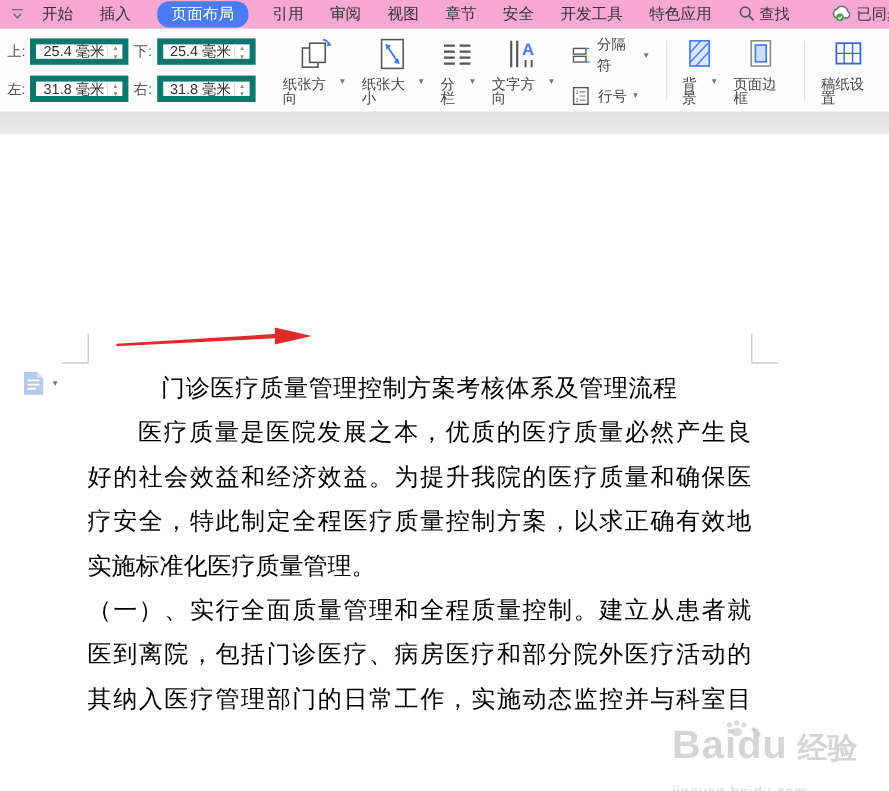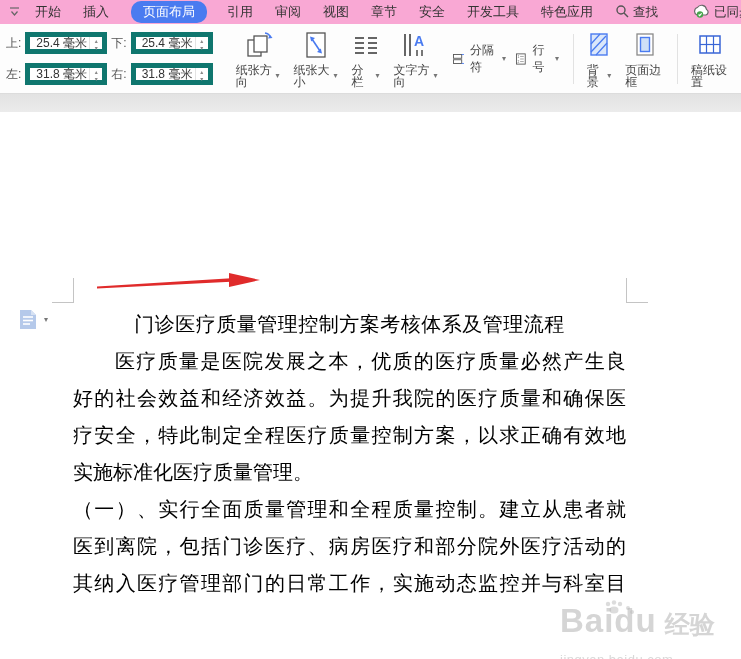--- a/index.html
+++ b/index.html
@@ -36,22 +36,22 @@
     display:flex; align-items:center; padding-left:6px; font-size:12px; color:#333;
   }
   .mval { flex:1; }
   .spin { display:flex; flex-direction:column; width:13px; border-left:1px solid #e3e3e3; height:100%; }
   .spin span { flex:1; font-size:6px; color:#8a8a8a; display:flex; align-items:center; justify-content:center; cursor:default; }
   .rbtn {
     display:flex; flex-direction:column; align-items:center; justify-content:center;
     gap:5px; padding:0 7px; height:62px; cursor:default;
   }
   .rbtn .ric { height:30px; display:flex; align-items:flex-end; justify-content:center; }
-  .rlabel { font-size:12px; color:#454545; display:flex; align-items:center; gap:2px; line-height:1; }
-  .rgroup-stack { display:flex; flex-direction:row; gap:9px; padding:0 8px; }
+  .rlabel { font-size:12px; color:#454545; display:flex; align-items:flex-start; gap:2px; line-height:1; }
+  .rgroup-stack { display:flex; flex-direction:column; gap:9px; padding:0 8px; }
   .srow { display:flex; align-items:center; gap:5px; font-size:12px; color:#454545; }
   .vsep { width:1px; height:50px; background:#e2e2e2; margin:0 6px; }
   
   .gray-strip {
     position:absolute; left:0; top:94px; width:741px; height:18px;
     background:linear-gradient(#e2e2e2,#ebebeb);
   }
   
   .page { position:absolute; left:0; top:112px; width:741px; height:547px; background:#fff; }
   .cmark { position:absolute; background:#c4c4c4; }

